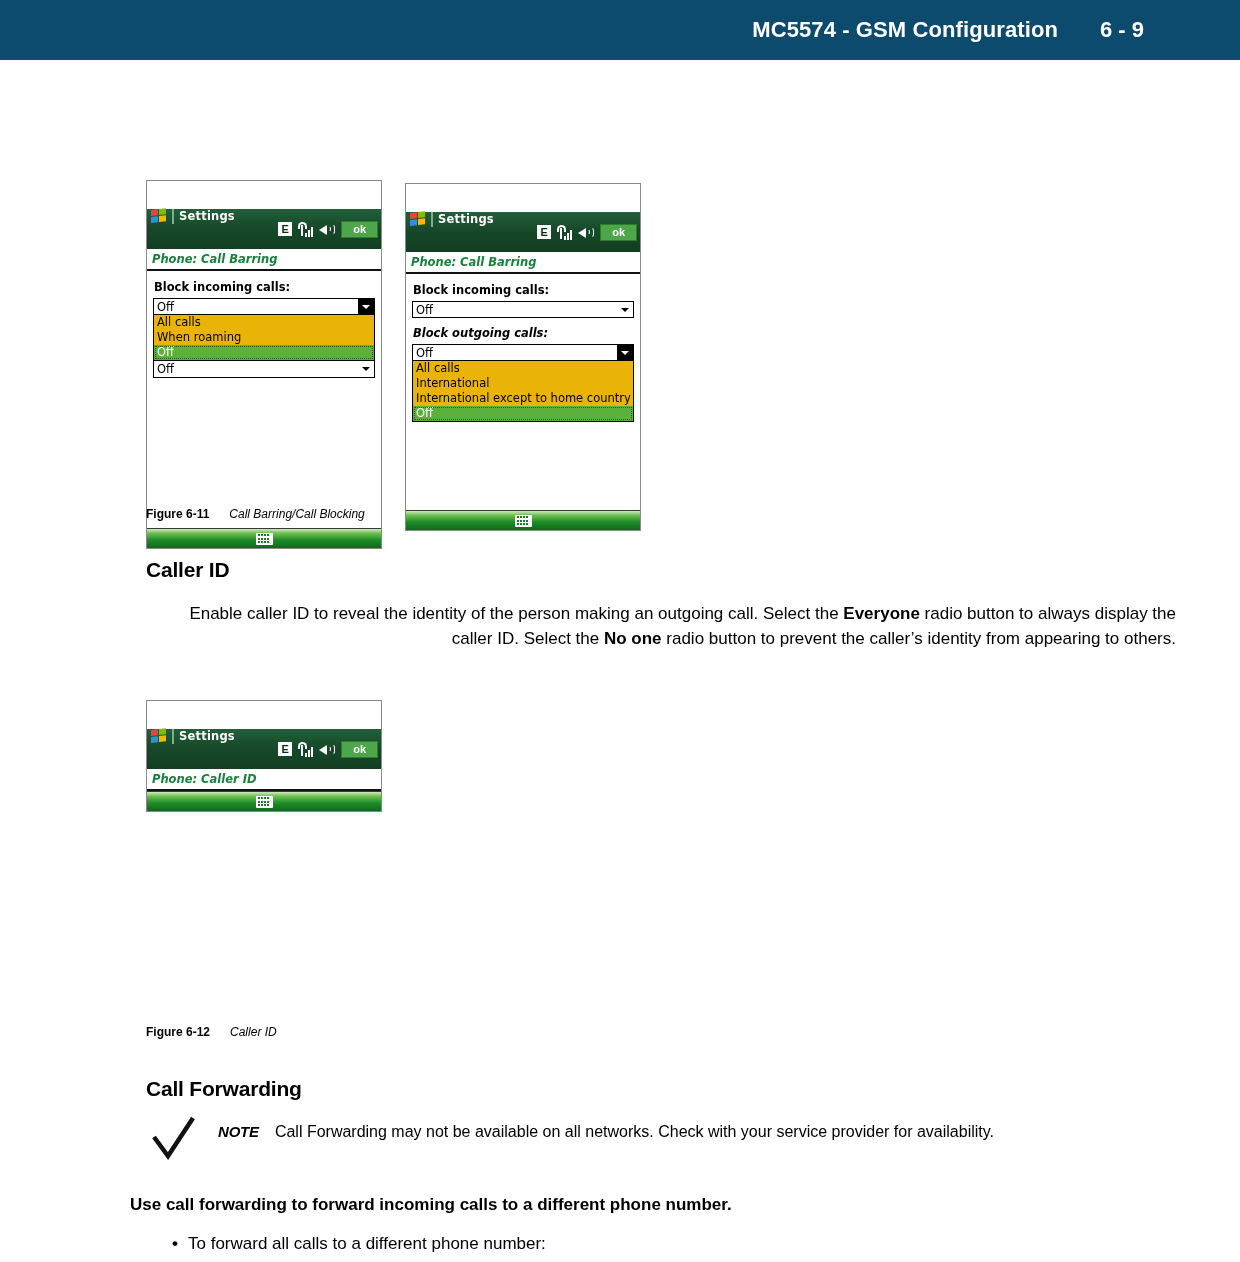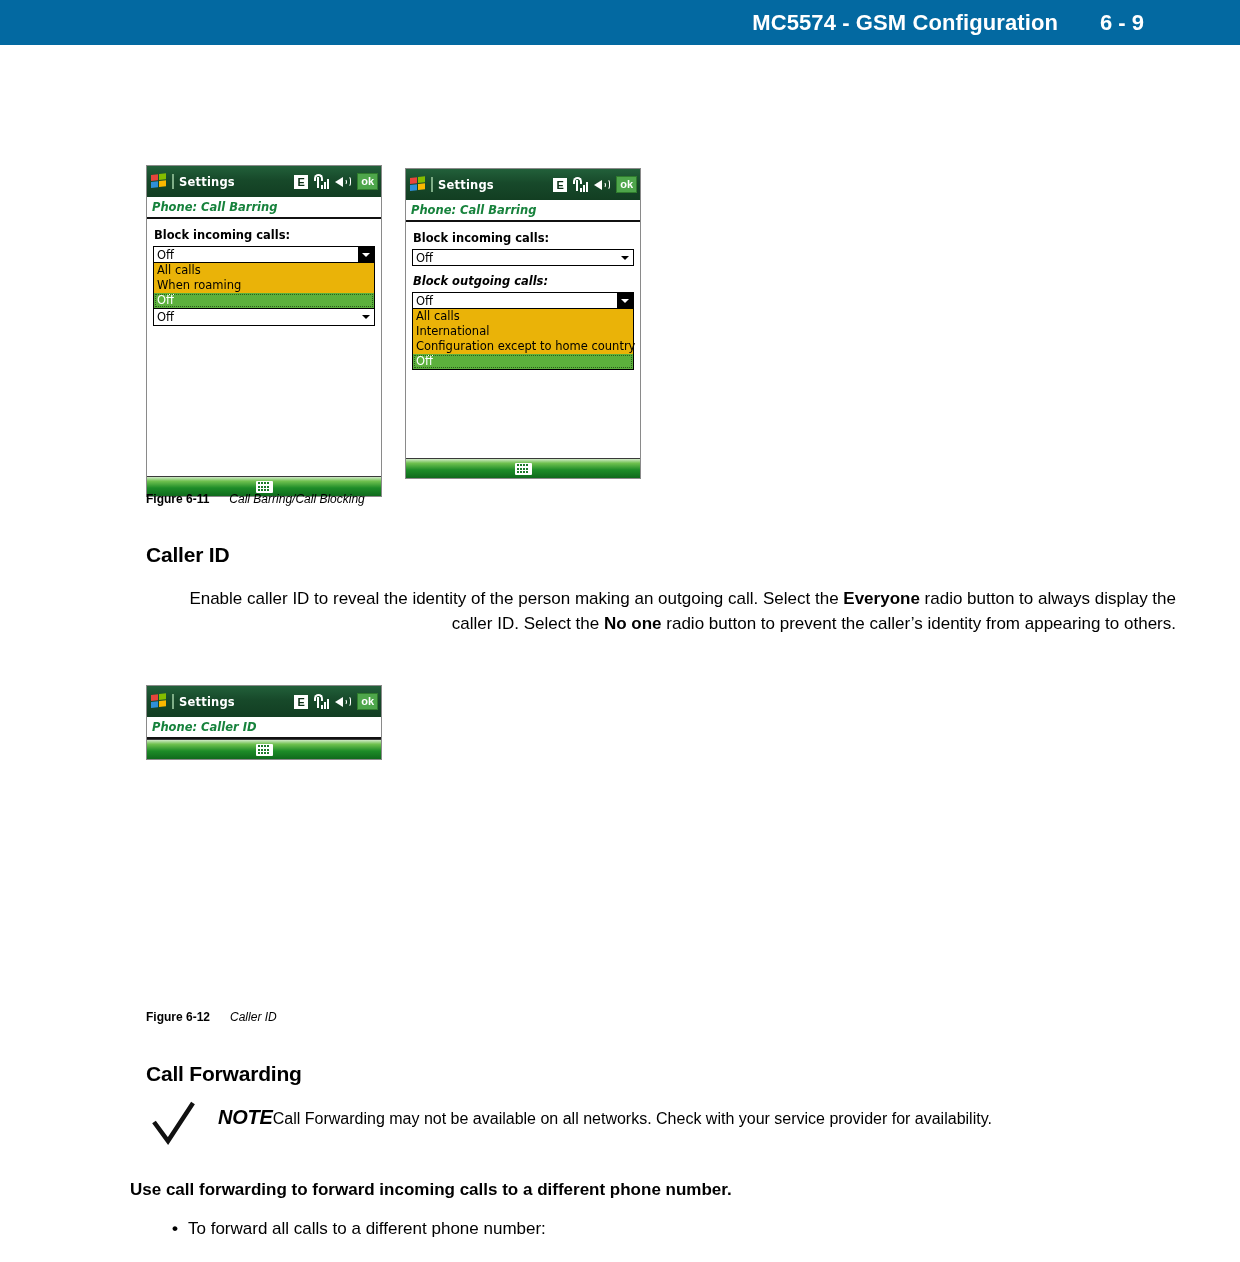--- a/index.html
+++ b/index.html
@@ -10,22 +10,22 @@
     background: #ffffff;
     font-family: "Liberation Sans", sans-serif;
     color: #000000;
     position: relative;
     overflow: hidden;
   }
 
   
   .page-header {
     width: 1240px;
-    height: 45px;
-    background: #0369a1;
+    height: 60px;
+    background: #0c4a6e;
     display: flex;
     align-items: center;
     justify-content: flex-end;
     padding-right: 96px;
   }
   .page-header .hdr-title {
     color: #ffffff;
     font-size: 22px;
     font-weight: bold;
     letter-spacing: 0.1px;
@@ -42,27 +42,27 @@
 
   
   .device {
     width: 236px;
     border: 1px solid #8a8a8a;
     background: #ffffff;
     position: absolute;
     font-family: "DejaVu Sans", sans-serif;
   }
   .dev-titlebar {
-    height: 31px;
+    height: 40px;
     background: #1b4f28;
     background: linear-gradient(180deg,#22603a 0%,#17492a 45%,#123e22 100%);
     display: flex;
-    align-items: center;
     padding: 0 3px 0 4px;
     position: relative;
+    margin-top: 28px;
   }
   .win-logo {
     width: 17px; height: 15px;
     position: relative;
     display: inline-block;
     margin-right: 3px;
     transform: skewY(-6deg);
   }
   .win-logo i {
     position: absolute; display:block; width: 7px; height: 6px;
@@ -105,21 +105,21 @@
     border-right: 8px solid #ffffff;
   }
   .ic-speaker .w1, .ic-speaker .w2 {
     position:absolute; border:1.5px solid #ffffff; border-left:none;
     border-top-color: transparent; border-bottom-color: transparent;
   }
   .ic-speaker .w1 { left: 9px;  top: 3.5px; width: 3px; height: 6px; border-radius: 0 6px 6px 0; }
   .ic-speaker .w2 { left: 12px; top: 1px;   width: 4px; height: 11px; border-radius: 0 8px 8px 0; }
   .ic-ok {
     background: #4ea64b; color: #ffffff; font-size: 11px; font-weight: bold;
-    padding: 1px 3px; line-height: 13px; border: 1px solid #2f7c2d;
+    padding: 1px 11px; line-height: 13px; border: 1px solid #2f7c2d;
     font-family: "Liberation Sans", sans-serif;
   }
 
   .dev-subtitle {
     height: 22px; display: flex; align-items: center;
     padding-left: 5px; background: #ffffff;
     border-bottom: 2px solid #111111;
   }
   .dev-subtitle span {
     color: #17823c; font-size: 11.5px; font-weight: bold;
@@ -203,22 +203,22 @@
   .note-block { position: absolute; }
   .note-check {
     position: absolute; left: 0; top: 0;
     width: 46px; height: 46px;
   }
   .note-body {
     position: absolute; left: 68px; top: 6px;
     font-size: 16px; line-height: 22px; white-space: nowrap;
   }
   .note-body .note-lbl {
-    font-weight: bold; font-style: italic; font-size: 20px;
-    letter-spacing: -0.2px; 
+    font-weight: bold; font-style: italic; font-size: 15px;
+    letter-spacing: -0.2px; margin-right: 16px;
   }
 
   .bullet-l1, .bullet-l2 { position: absolute; font-size: 17px; white-space: nowrap; }
   .bullet-l1 .dot, .bullet-l2 .dot {
     display: inline-block; width: 16px; font-weight: bold;
   }
 </style>
 </head>
 <body>
 
@@ -330,21 +330,21 @@
       <div class="fld-label" style="margin-top:8px;font-style:italic;">Block outgoing calls:</div>
       <div class="combo">
         <span class="val">Off</span>
         <span class="arrow-box">
             <i></i>
           </span>
       </div>
       <div class="dd-list">
         <div class="dd-item">All calls</div>
         <div class="dd-item">International</div>
-        <div class="dd-item">Configuration except to home country</div>
+        <div class="dd-item">International except to home country</div>
         <div class="dd-item sel">Off</div>
       </div>
       <div class="dev-spacer" style="height:88px;"></div>
     </div>
     <div class="dev-taskbar">
       <span class="kbd-ic">
           <u></u>
           <u></u>
           <u></u>
         </span>

